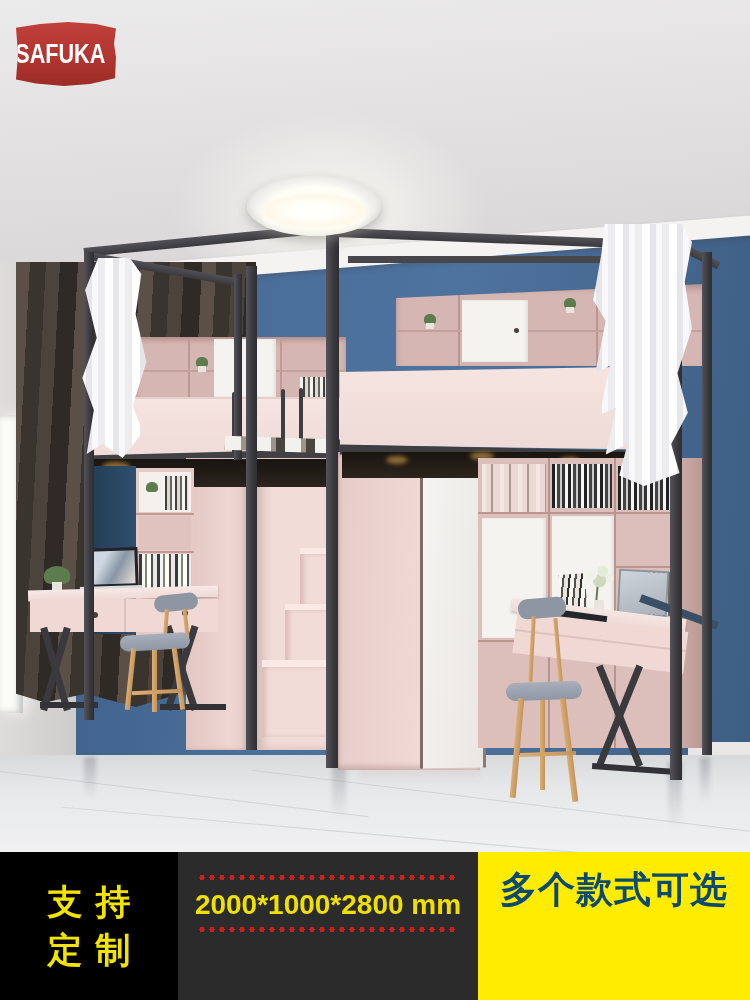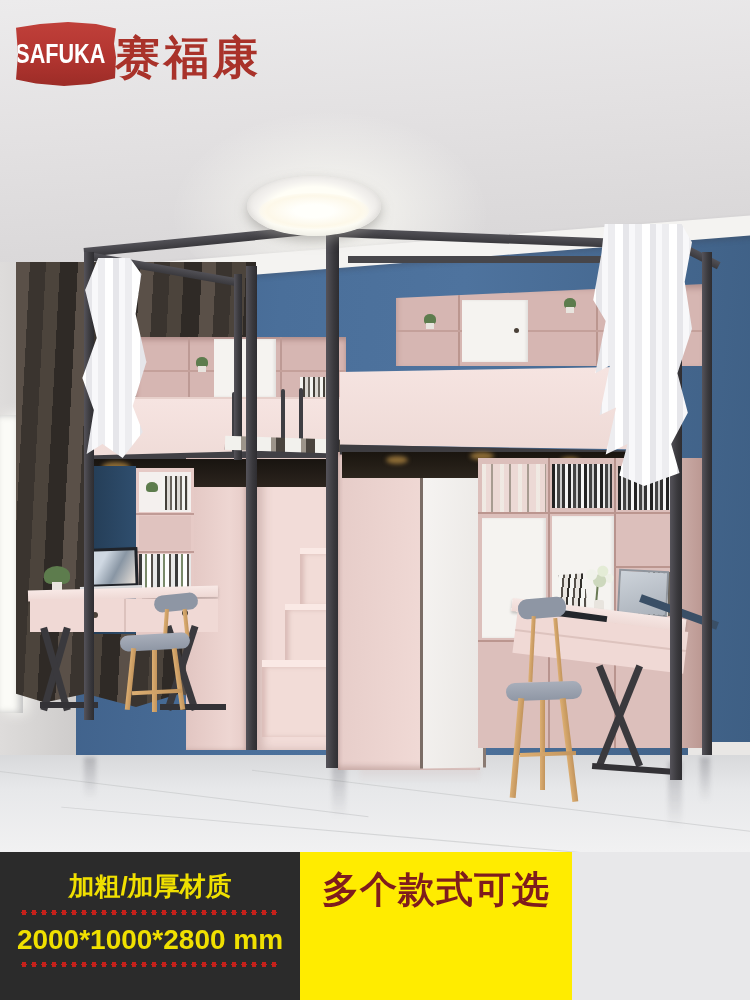--- a/index.html
+++ b/index.html
@@ -187,21 +187,21 @@
   .box-custom div{letter-spacing:13px;margin-left:13px;white-space:nowrap;}
   .box-material{width:300px;height:148px;background:#2b2b2b;color:#f0e000;text-align:center;
         font-weight:bold;padding-top:17px;box-sizing:border-box;}
   .bm-l1{font-size:26px;white-space:nowrap;}
   .bm-l2{font-size:28px;white-space:nowrap;margin-top:8px;}
   .dots{width:260px;height:7px;margin:5px auto 0;
         background-image:radial-gradient(circle 2.6px at 4px 3.5px,#c7211b 97%,rgba(0,0,0,0));
         background-size:10px 7px;background-repeat:repeat-x;}
   .box-styles{width:272px;height:148px;background:#ffec00;text-align:center;
         font-weight:bold;padding-top:13px;box-sizing:border-box;}
-  .st-l1{color:#7f1d1d;font-size:37px;letter-spacing:1px;white-space:nowrap;}
+  .st-l1{color:#0c4a6e;font-size:37px;letter-spacing:1px;white-space:nowrap;}
   .st-l2{color:#101010;font-size:36px;letter-spacing:2px;margin-top:17px;white-space:nowrap;}
 </style>
 </head>
 <body>
 
 <div class="stage">
 
   <div class="photo">
 
     <div class="abs ceiling"></div>
@@ -369,26 +369,28 @@
     <div class="abs metal" style="left:670px;top:240px;width:12px;height:540px"></div>
     <div class="abs metal" style="left:702px;top:252px;width:10px;height:503px"></div>
     <div class="abs white-curtain wc-r"></div>
 
     <div class="abs lamp"></div>
     <div class="abs lamp-glow"></div>
 
     <div class="abs logo-flag">
       <span>SAFUKA</span>
     </div>
-    <div class="abs logo-cn">赛福康</div>
   </div>
 
   <div class="banner">
+    <div class="box-custom">
+      <div>支持</div>
+      <div>定制</div>
+    </div>
     <div class="box-material">
-      <div class="bm-l1">加粗/加厚材质</div>
       <div class="dots"></div>
       <div class="bm-l2">2000*1000*2800 mm</div>
       <div class="dots"></div>
     </div>
     <div class="box-styles">
       <div class="st-l1">多个款式可选</div>
     </div>
   </div>
 
 </div>

